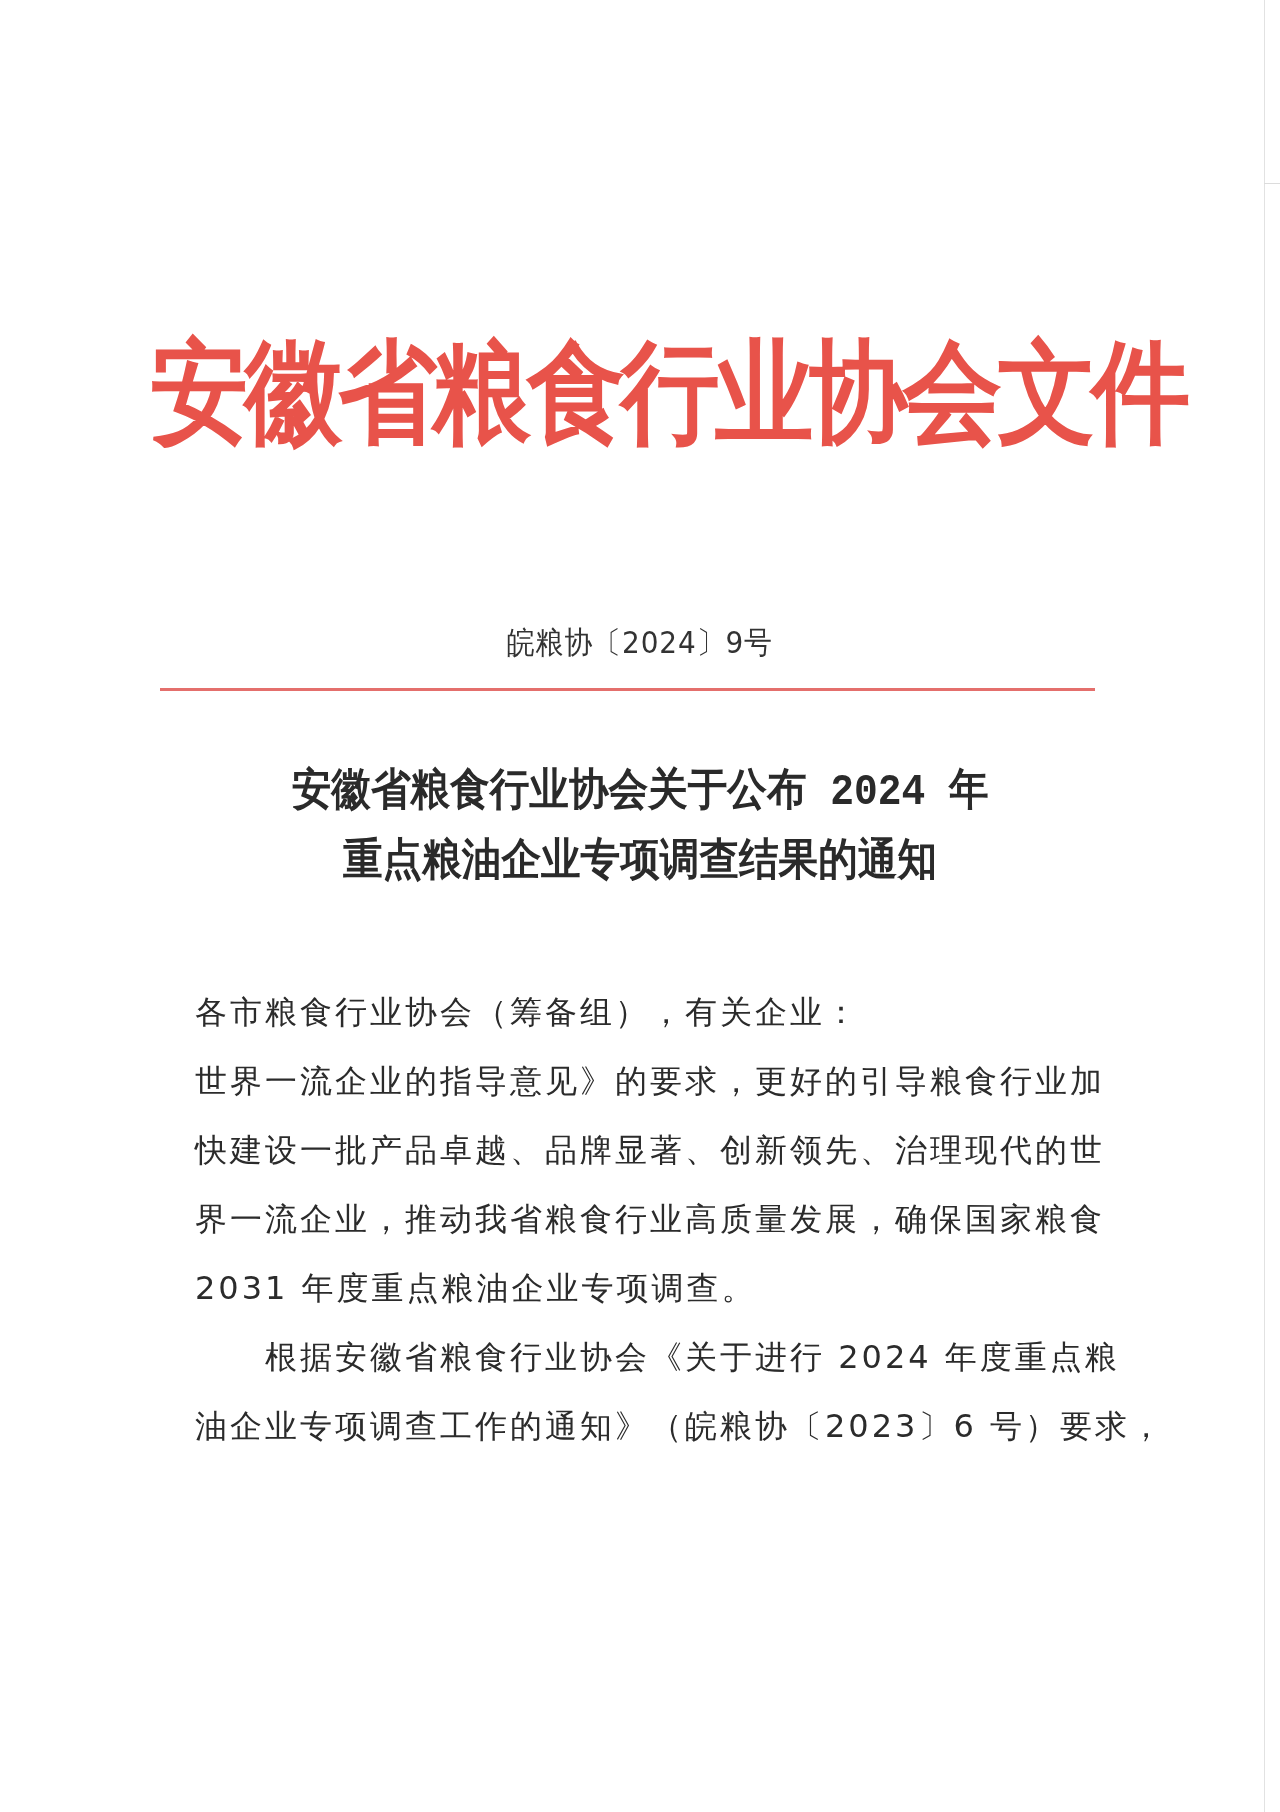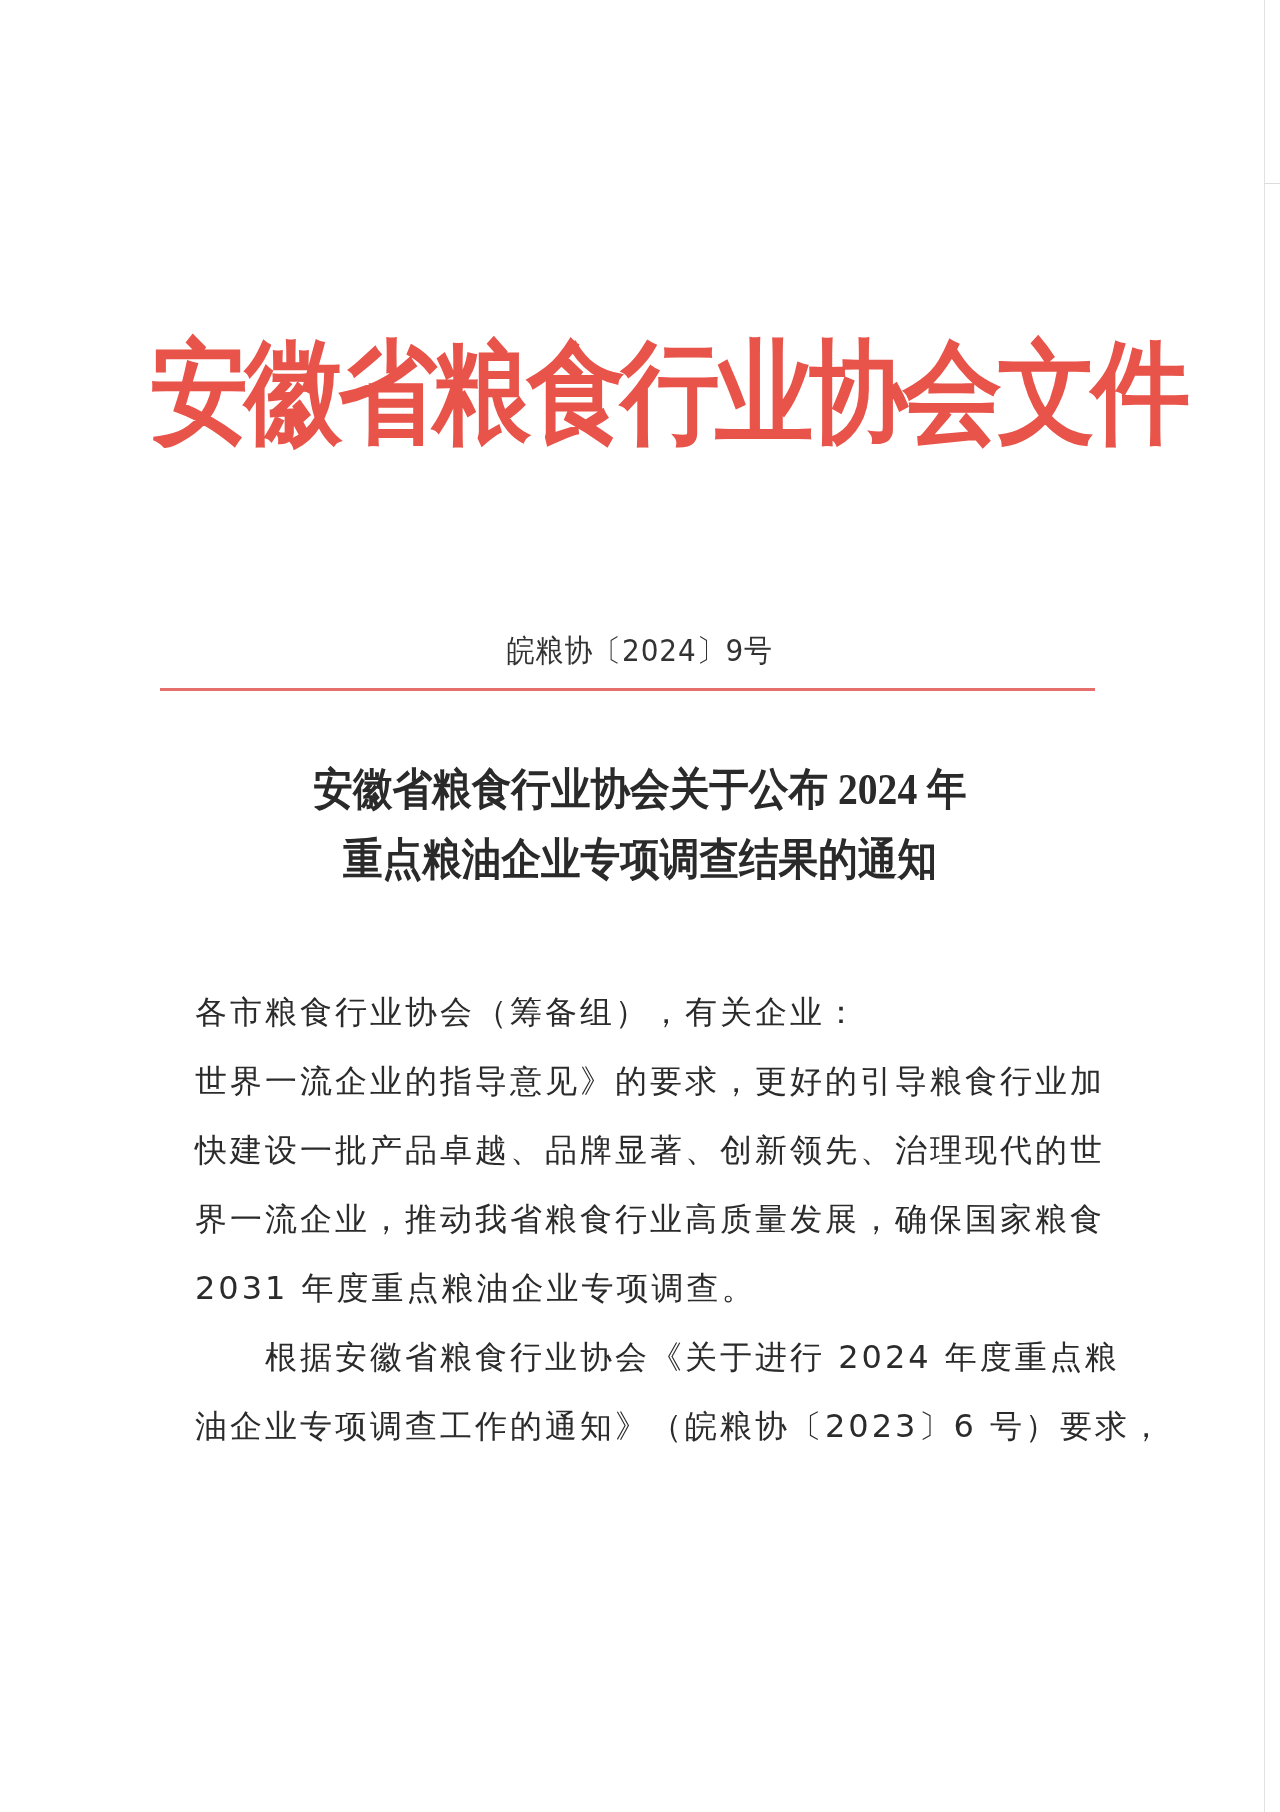--- a/index.html
+++ b/index.html
@@ -4,25 +4,25 @@
 <style>
   html, body { margin: 0; padding: 0; background: #ffffff; }
   body { width: 1280px; height: 1812px; position: relative; overflow: hidden;
          font-family: "DejaVu Serif", serif; color: #222; }
   .edge-line { position: absolute; left: 1264px; top: 0; width: 1px; height: 1812px; background: #e2e2e2; }
   .edge-tick { position: absolute; left: 1264px; top: 183px; width: 16px; height: 1px; background: #dcdcdc; }
   .header { position: absolute; left: 150px; top: 318px; width: 960px; height: 150px;
             color: #e8534a; font-family: "DejaVu Serif", serif; font-size: 112px; font-weight: bold;
             letter-spacing: -5px; white-space: nowrap; transform-origin: left center; transform: scaleX(0.88); }
   .docno { position: absolute; left: 0; width: 1280px; top: 622px; text-align: center;
-           font-family: "DejaVu Sans", sans-serif; font-size: 31px; color: #333; letter-spacing: 1px; margin-top: 8px; }
+           font-family: "DejaVu Sans", sans-serif; font-size: 31px; color: #333; letter-spacing: 1px; }
   .docno span { display:inline-block; transform: scaleX(0.9); }
   .redline { position: absolute; left: 160px; top: 688px; width: 935px; height: 3px; background: #e46f6c; }
   .title { position: absolute; left: 0; width: 1280px; text-align: center;
-           font-family: Liberation Serif, serif; font-weight: bold; font-size: 44px; color: #2a2a2a; }
+           font-family: Liberation Mono, monospace; font-weight: bold; font-size: 44px; color: #2a2a2a; }
   .title span { display:inline-block; transform: scaleX(0.9); }
   .title.l1 { top: 760px; }
   .title.l2 { top: 830px; }
   .body { position: absolute; left: 195px; width: 890px; top: 978px;
           font-family: "DejaVu Sans", sans-serif; font-size: 32px; line-height: 69px; color: #2b2b2b; }
   .body .line { height: 69px; white-space: nowrap; letter-spacing: 3px; }
   .body .line.indent { padding-left: 70px; }
 </style>
 </head>
 <body>

